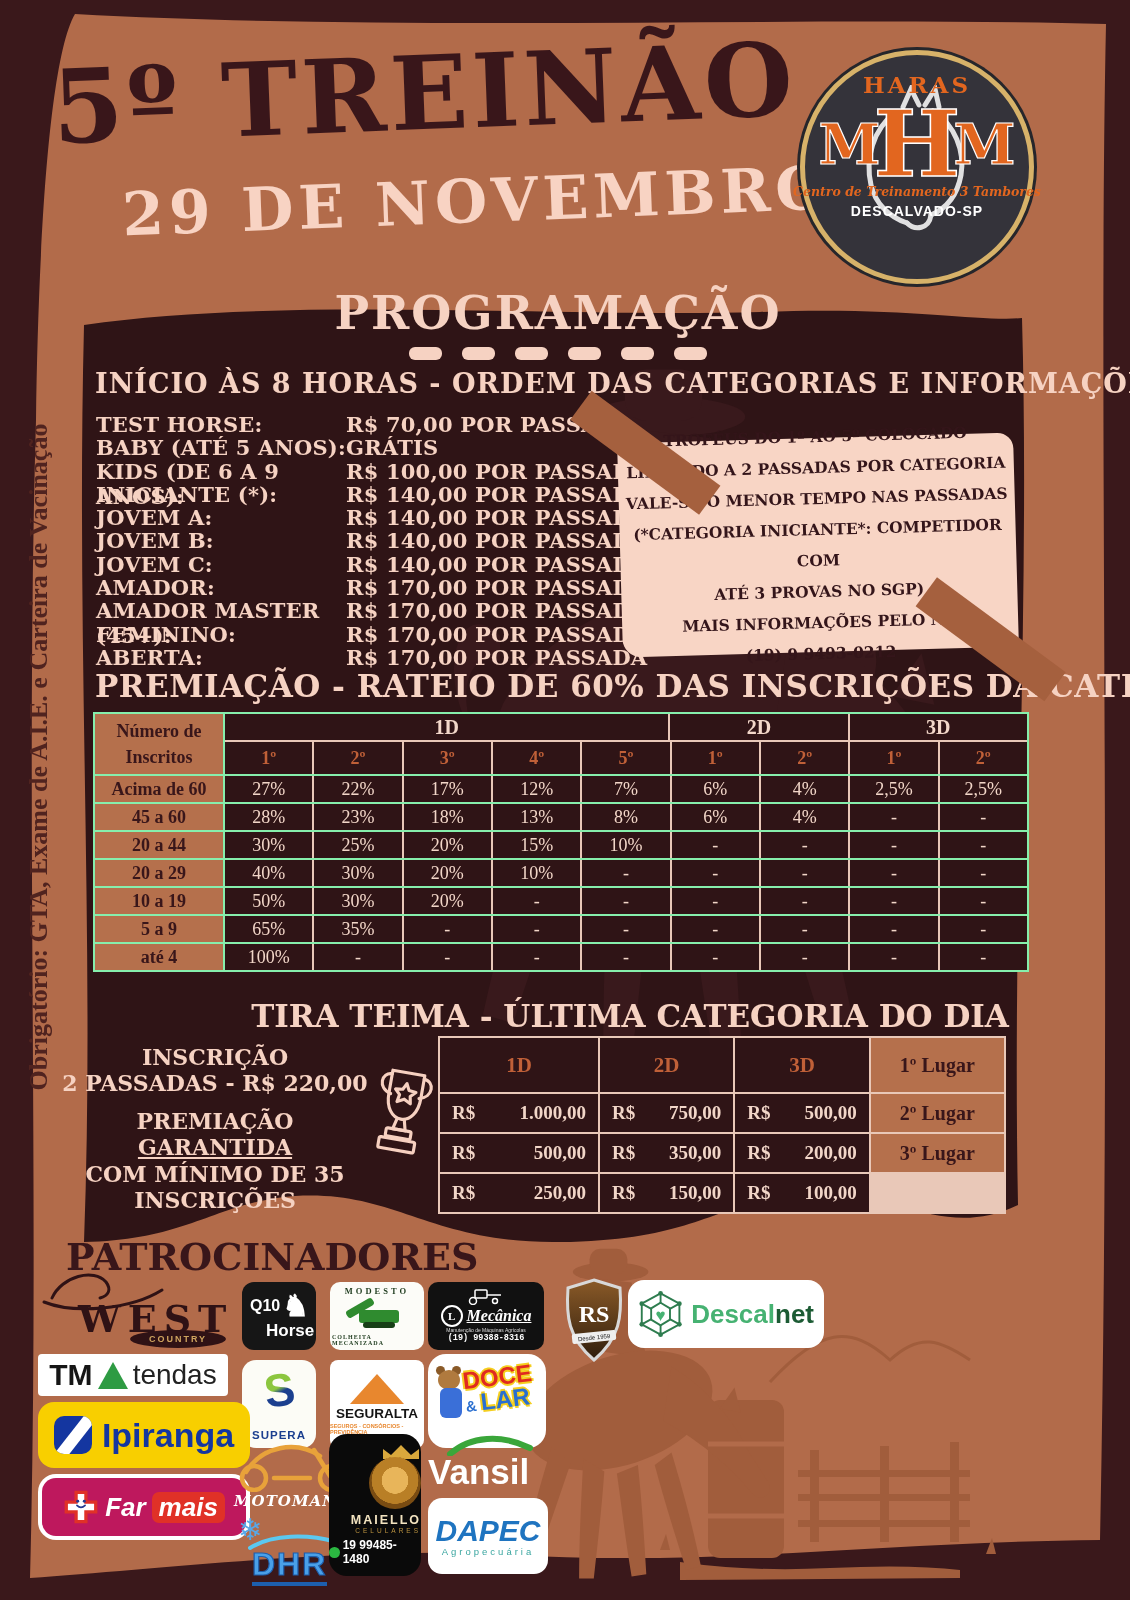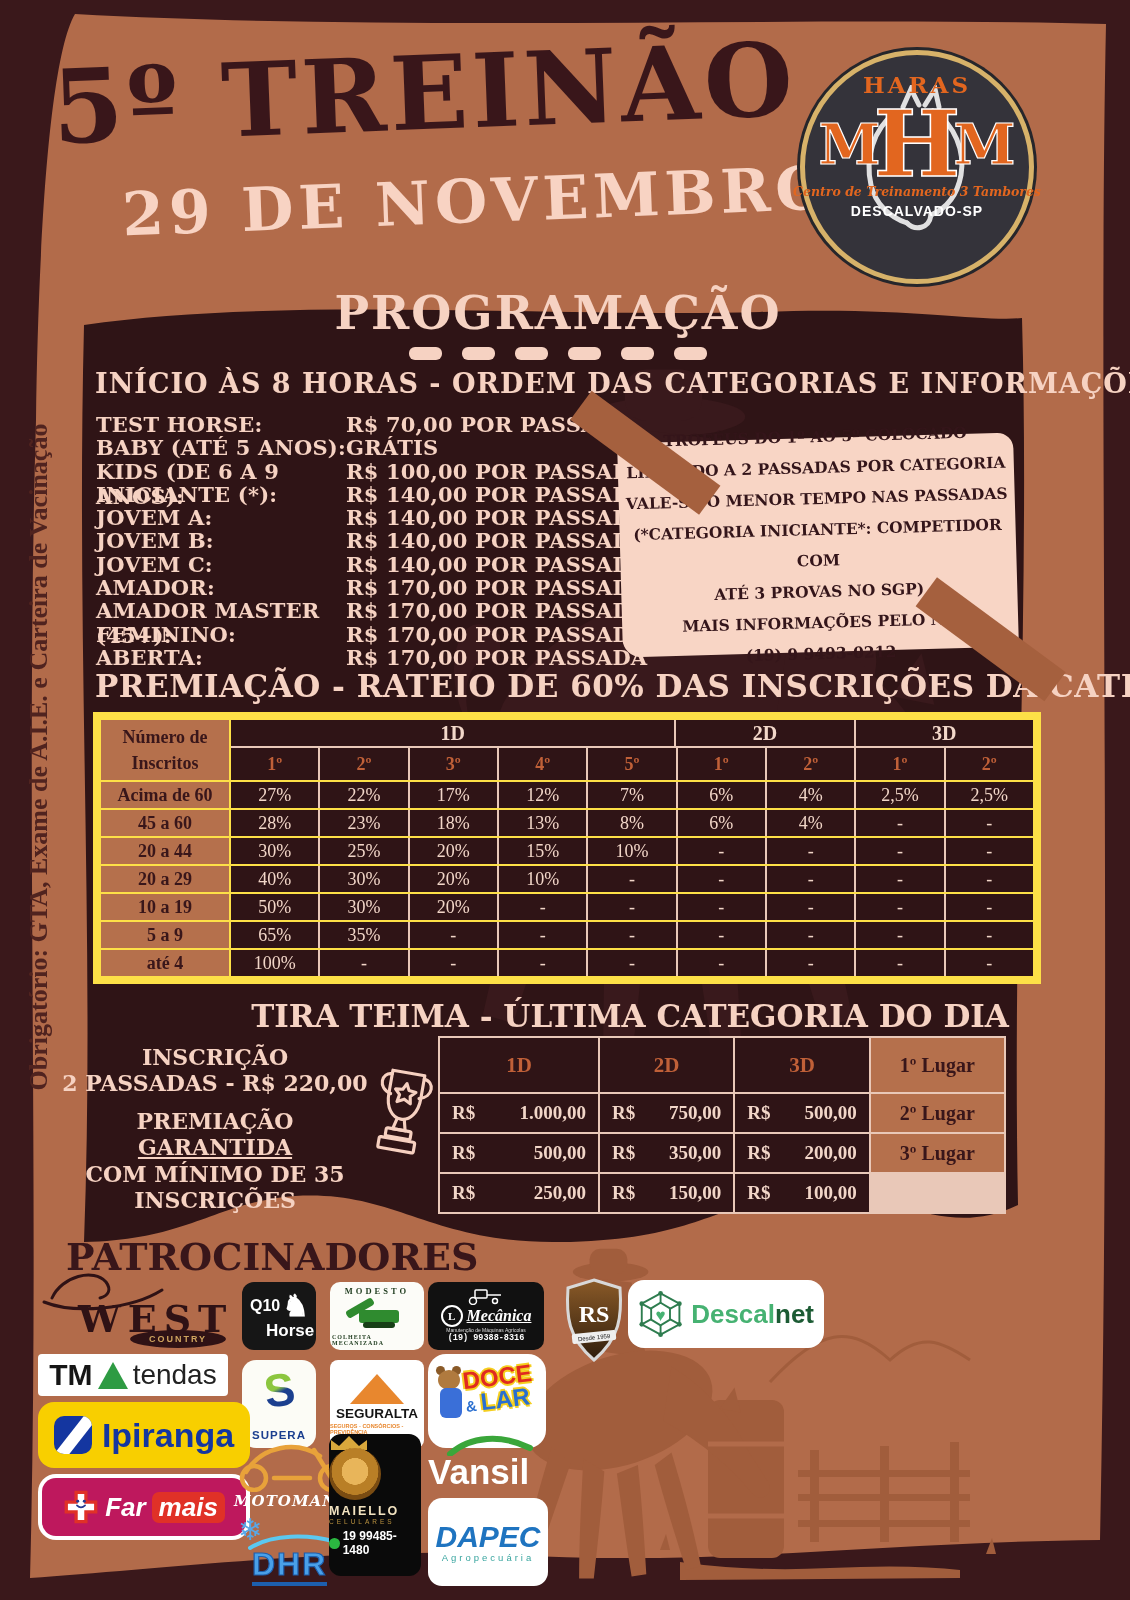--- a/index.html
+++ b/index.html
@@ -44,21 +44,21 @@
   .note{left:620px;top:438px;width:396px;height:214px;background:#f8d5c5;transform:rotate(-1.6deg);
         border-radius:10px 16px 8px 18px;z-index:3;display:flex;flex-direction:column;align-items:center;
         justify-content:center;text-align:center;font-weight:800;font-size:15.5px;line-height:2.0;color:#34151a;}
   .tape{position:absolute;background:#a5603e;width:160px;height:36px;z-index:4;}
   .tape1{left:-52px;top:-8px;transform:rotate(38deg);}
   .tape2{right:-52px;bottom:-10px;transform:rotate(38deg);}
 
   
   .prem-title{left:95px;top:668px;width:925px;text-align:center;font-weight:800;font-size:31px;letter-spacing:0.5px;z-index:2;white-space:nowrap;}
   .ptable{left:93px;top:712px;width:932px;display:grid;grid-template-columns:128px 1fr;
-          grid-template-rows:60px repeat(7,26px);gap:2px;padding:8px;background:#fde047;z-index:2;
+          grid-template-rows:60px repeat(7,26px);gap:2px;padding:2px;background:#86efac;z-index:2;
           font-family:"Liberation Serif",serif;}
   .pt-corner{background:#b5704c;color:#39161a;font-weight:700;font-size:18px;display:flex;flex-direction:column;
              align-items:center;justify-content:center;line-height:1.45;}
   .pt-hdrright{display:grid;grid-template-rows:26px 32px;gap:2px;background:#e9c8b8;}
   .pt-groups{display:grid;grid-template-columns:5fr 2fr 2fr;gap:2px;background:#e9c8b8;}
   .pt-groups .g{background:#2f1416;color:#f3d8ca;font-weight:700;font-size:20px;display:flex;align-items:center;justify-content:center;}
   .pt-ords{display:grid;grid-template-columns:repeat(9,1fr);gap:2px;background:#e9c8b8;}
   .pt-ords .ord{background:#2f1416;color:#c06038;font-weight:700;font-size:18px;display:flex;align-items:center;justify-content:center;}
   .pt-label{background:#b5704c;color:#39161a;font-weight:700;font-size:18px;display:flex;align-items:center;justify-content:center;}
   .pt-cells{display:grid;grid-template-columns:repeat(9,1fr);gap:2px;background:#e9c8b8;}
@@ -146,33 +146,33 @@
   .fm-in{background:#be185d;border-radius:14px;height:100%;display:flex;align-items:center;justify-content:center;gap:6px;
          font-family:"Liberation Sans",sans-serif;}
   .fm-in .far{color:#fff;font-weight:800;font-style:italic;font-size:26px;}
   .fm-in .mais{background:#e03127;color:#fff;font-weight:800;font-style:italic;font-size:26px;padding:0 7px;border-radius:7px;}
   .moto{left:234px;top:1436px;width:120px;height:150px;}
   .moto .nm{position:absolute;left:0px;top:56px;width:120px;text-align:center;color:#fff;font-weight:800;font-style:italic;
             font-size:15px;letter-spacing:1px;}
   .moto .flake{position:absolute;left:4px;top:76px;color:#57a8e8;font-size:30px;font-family:"DejaVu Sans",sans-serif;}
   .moto .dhr{position:absolute;left:18px;top:112px;color:#4aa0e8;font-family:"Liberation Sans",sans-serif;font-weight:800;
              font-size:32px;letter-spacing:2px;-webkit-text-stroke:1.2px #1d5fae;border-bottom:4px solid #1d5fae;line-height:1.05;}
-  .maiello{left:329px;top:1434px;width:92px;height:142px;background:#0a0a0a;border-radius:12px;display:flex;flex-direction:column;
-           align-items:flex-start;padding-top:0;box-sizing:border-box;}
+  .maiello{left:329px;top:1434px;width:92px;height:142px;background:#0a0a0a;border-radius:18px;display:flex;flex-direction:column;
+           align-items:flex-end;padding-top:9px;box-sizing:border-box;}
   .crown{margin-bottom:-4px;}
   .lion{width:52px;height:52px;border-radius:50%;
         background:radial-gradient(circle at 50% 45%, #e8b55a 0 34%, #b97f26 35% 60%, #7a4c12 61% 100%);}
   .maiello .nm{color:#f2e3c0;font-family:"Liberation Sans",sans-serif;font-weight:800;font-size:12.5px;letter-spacing:2px;margin-top:4px;}
   .maiello .sub{color:#bb9340;font-family:"Liberation Sans",sans-serif;font-size:6.5px;letter-spacing:3px;}
   .maiello .phr{display:flex;align-items:center;gap:3px;margin-top:4px;}
   .wa{width:11px;height:11px;background:#2bb741;border-radius:50%;}
   .maiello .ph{color:#fff;font-family:"Liberation Sans",sans-serif;font-weight:800;font-size:12px;}
   .vansil{left:428px;top:1438px;width:122px;height:56px;}
   .vansil .nm{position:absolute;left:0;top:14px;color:#fff;font-family:"Liberation Sans",sans-serif;font-weight:800;font-size:35px;}
-  .dapec{left:428px;top:1498px;width:120px;height:88px;background:#fff;border-radius:14px;display:flex;flex-direction:column;
+  .dapec{left:428px;top:1498px;width:120px;height:76px;background:#fff;border-radius:14px;display:flex;flex-direction:column;
          align-items:center;justify-content:center;font-family:"Liberation Sans",sans-serif;}
   .dapec .nm{color:#1f74c0;font-weight:800;font-style:italic;font-size:30px;line-height:1;}
   .dapec .sub{color:#3aa6a0;font-size:9.5px;letter-spacing:3px;margin-top:0;}
 </style>
 </head>
 <body>
 
 <div id="poster">
 
   <svg class="bg" width="1130" height="1600" viewBox="0 0 1130 1600">

